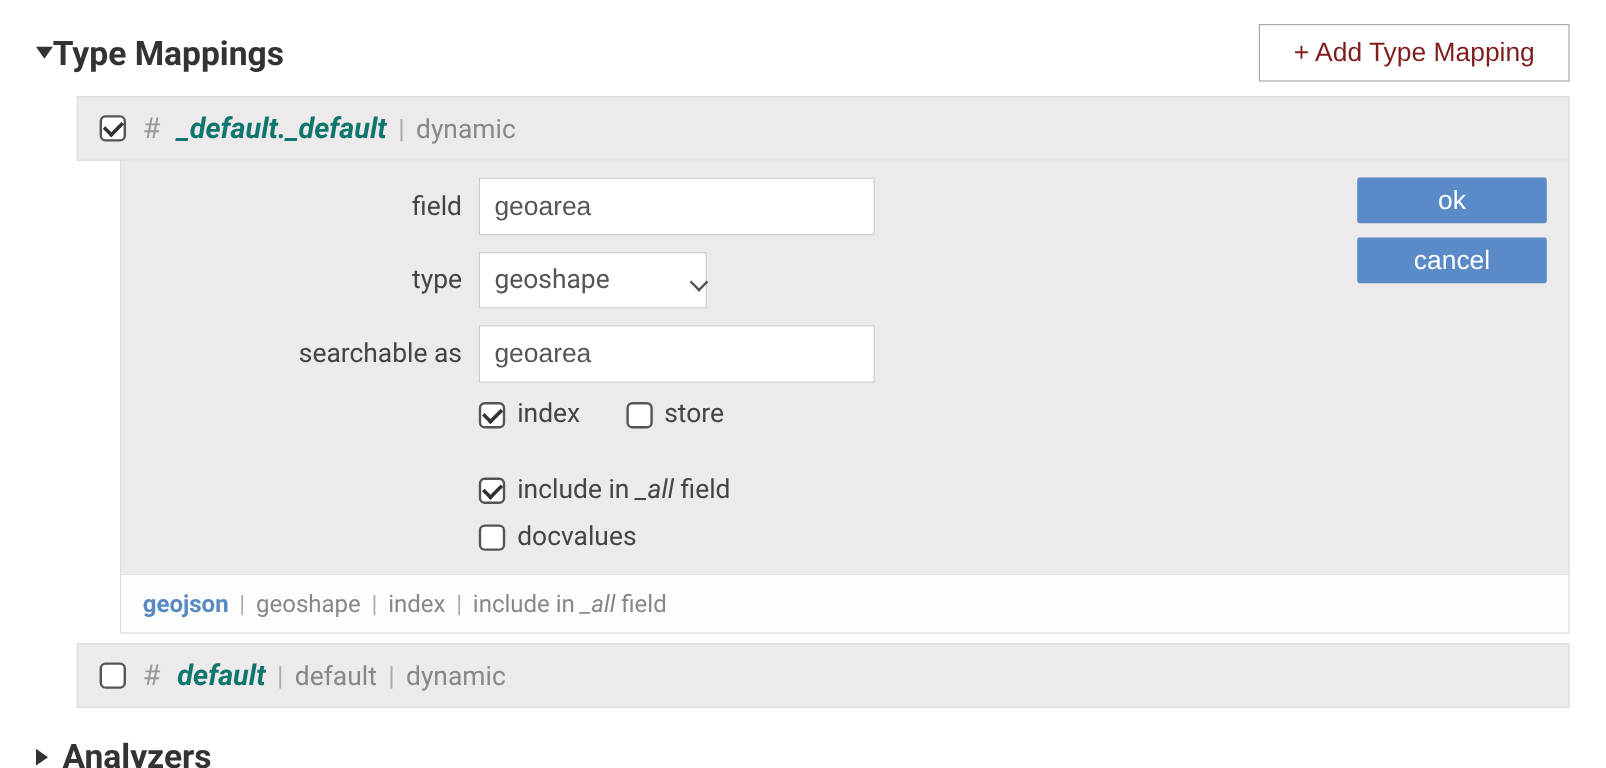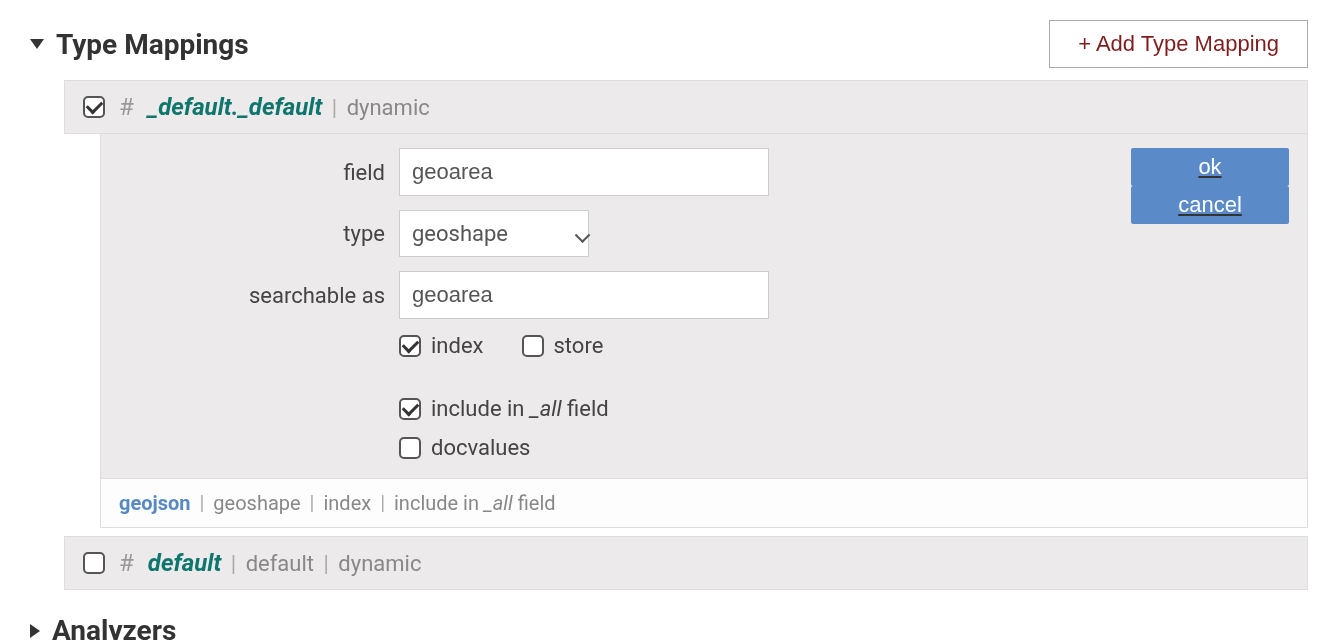--- a/index.html
+++ b/index.html
@@ -12,21 +12,20 @@
     }
     .section-header {
       display: flex;
       align-items: center;
       justify-content: space-between;
       margin-bottom: 12px;
     }
     .section-title-wrap {
       display: flex;
       align-items: center;
-      gap: 12px;
       justify-content: space-between;
     }
     .caret {
       width: 0;
       height: 0;
       display: inline-block;
     }
     .caret-down {
       border-left: 7px solid transparent;
       border-right: 7px solid transparent;
@@ -120,21 +119,21 @@
       text-align: right;
       padding-right: 14px;
       font-size: 22px;
       color: #444;
     }
     .text-input {
       border: 1px solid #ccc;
       background: #fff;
       padding: 10px 12px;
       font-size: 22px;
-      width: 370px;
+      width: 330px;
       color: #555;
     }
     .select-wrap {
       position: relative;
       width: 190px;
     }
     .select-input {
       border: 1px solid #ccc;
       background: #fff;
       padding: 10px 36px 10px 12px;
@@ -176,22 +175,21 @@
       font-size: 22px;
       color: #444;
     }
     .cb-item .ital { font-style: italic; }
     .action-buttons {
       position: absolute;
       top: 14px;
       right: 18px;
       display: flex;
       flex-direction: column;
-      gap: 0;
-      text-decoration: underline;
+      gap: 12px;
     }
     .btn {
       background: #5a8ac7;
       color: #fff;
       border: none;
       padding: 6px 0;
       font-size: 22px;
       cursor: pointer;
       width: 158px;
       border-radius: 2px;

